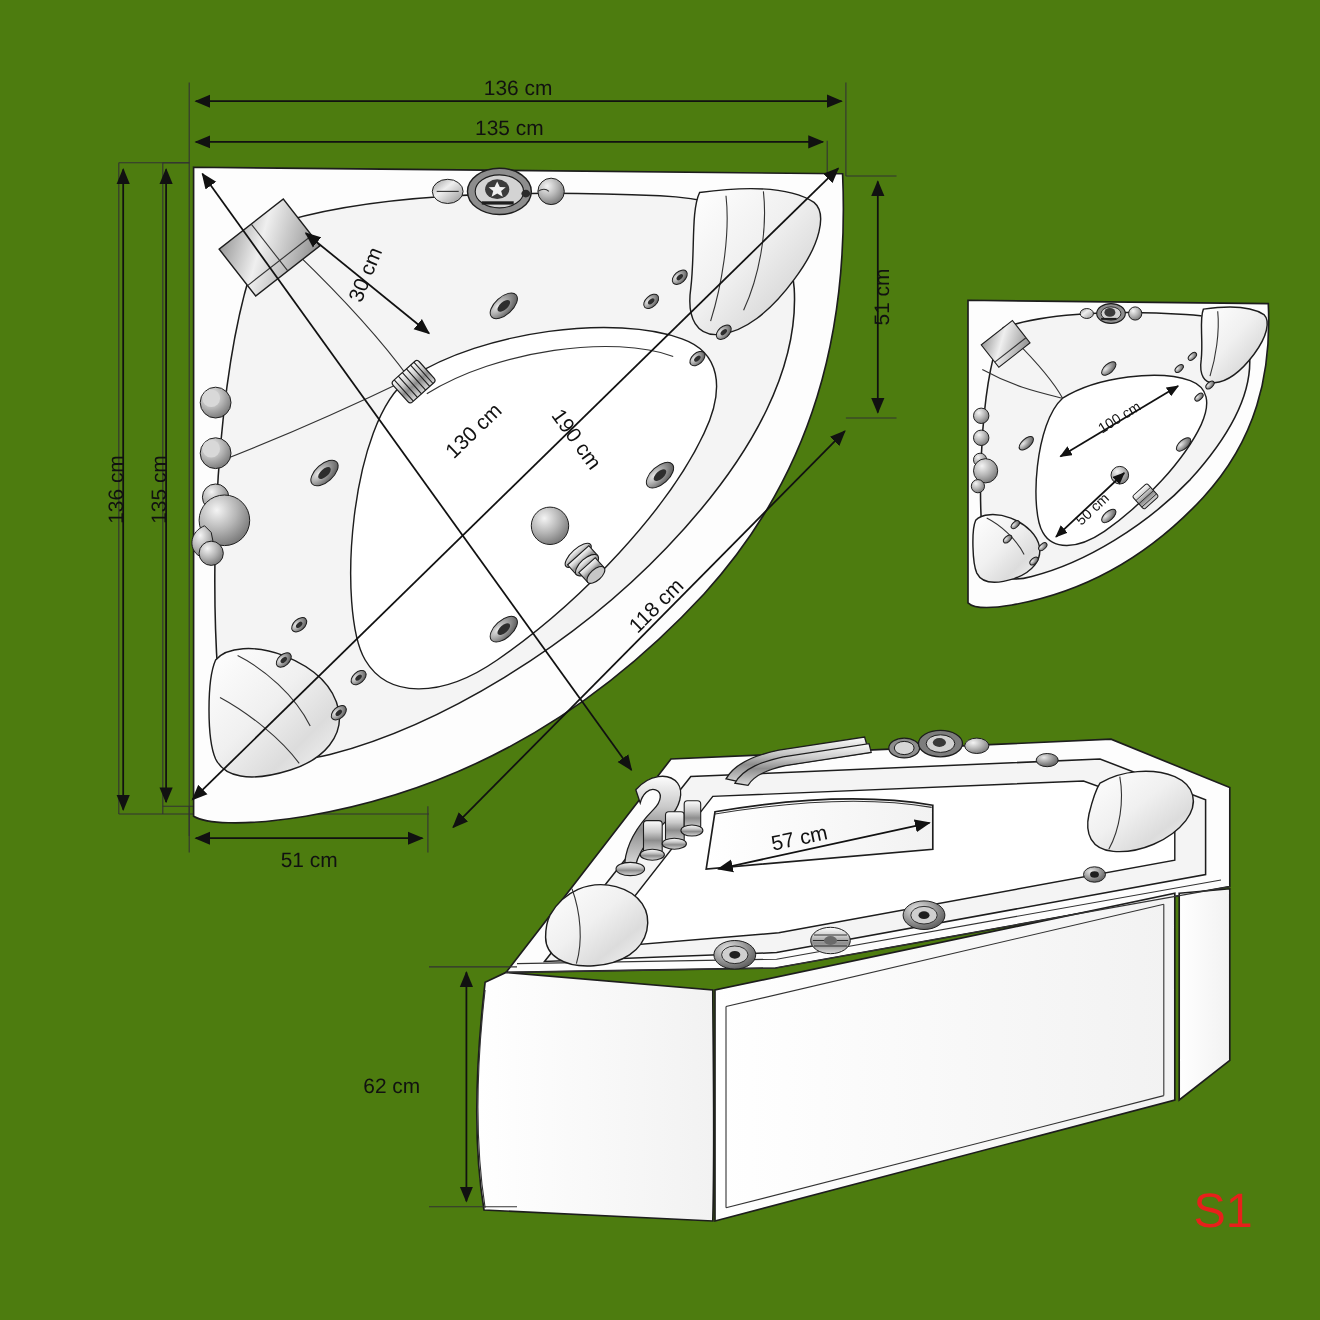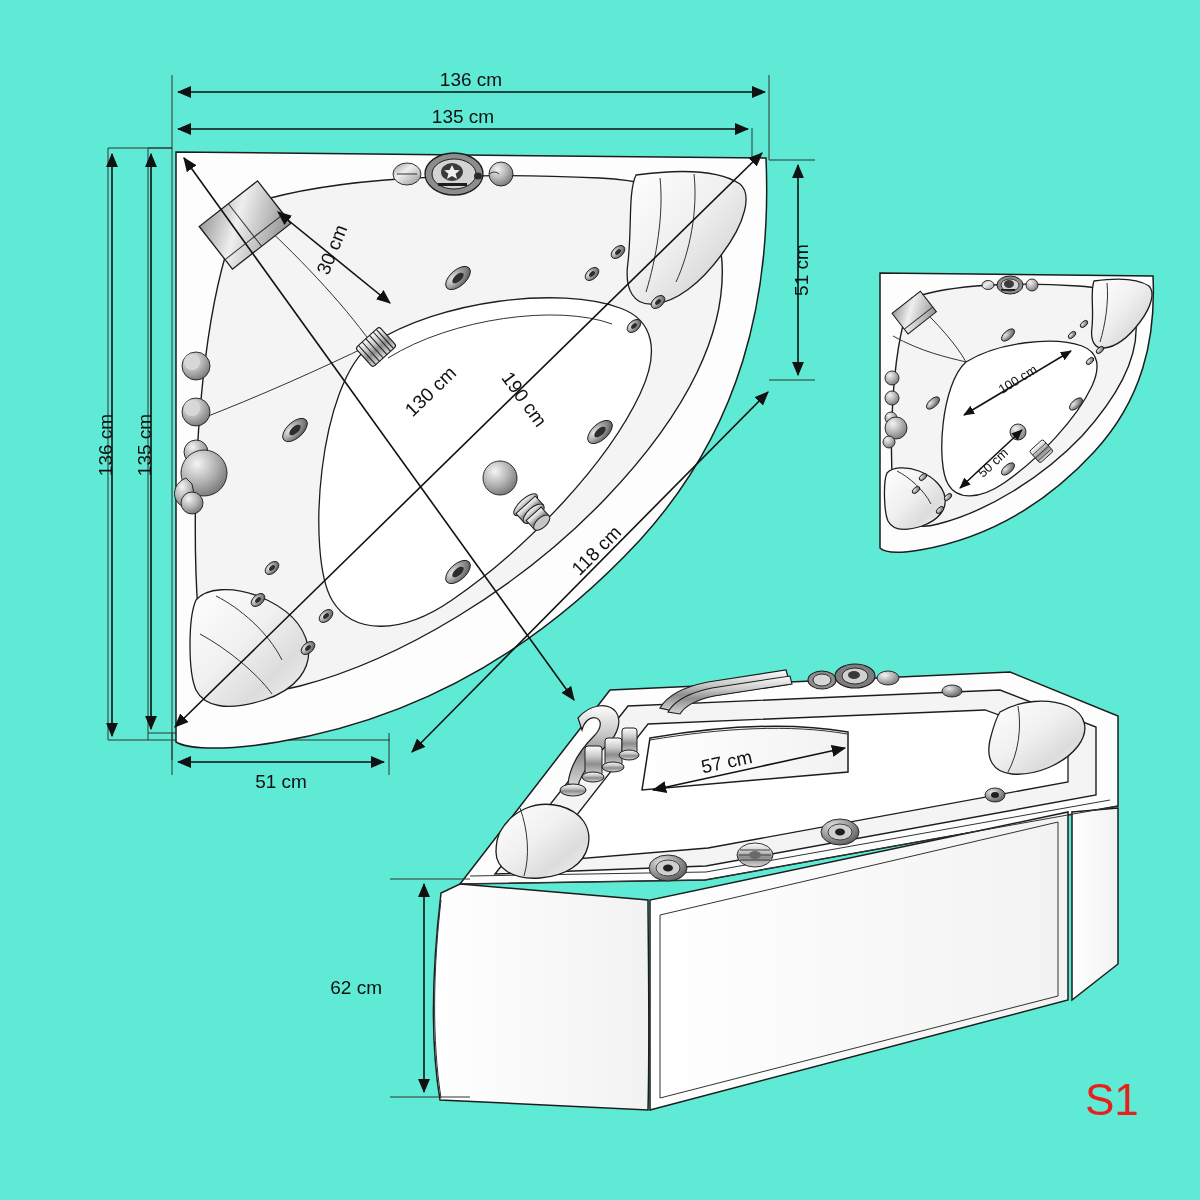--- a/index.html
+++ b/index.html
@@ -1,17 +1,17 @@
 <!DOCTYPE html>
 <html><head>
 <meta charset="utf-8">
 <style>
   html,body{margin:0;padding:0;background:#ffffff;}
   body{width:1200px;height:1200px;overflow:hidden;font-family:"Liberation Sans", sans-serif;}
-  #stage{position:relative;width:1200px;height:1200px;background:#5eead4;}
+  #stage{position:relative;width:1200px;height:1200px;background:#4d7c0f;}
   svg{display:block;}
   .dimtxt{font-family:"Liberation Sans", sans-serif;font-size:19px;fill:#111;}
   .dimtxt-sm{font-family:"Liberation Sans", sans-serif;font-size:13px;fill:#111;}
   .s1{font-family:"Liberation Sans", sans-serif;font-size:44px;fill:#e8201b;font-weight:400;}
   .ln{stroke:#111;stroke-width:1.6;fill:none;}
   .lnhair{stroke:#333;stroke-width:1;fill:none;}
   .body-fill{fill:#fdfdfd;stroke:#1d1d1d;stroke-width:1.5;}
   .deck{fill:#f4f4f4;stroke:#1d1d1d;stroke-width:1.4;}
   .inner{fill:#ffffff;stroke:#1d1d1d;stroke-width:1.3;}
   .pillow{stroke:#1d1d1d;stroke-width:1.3;}

